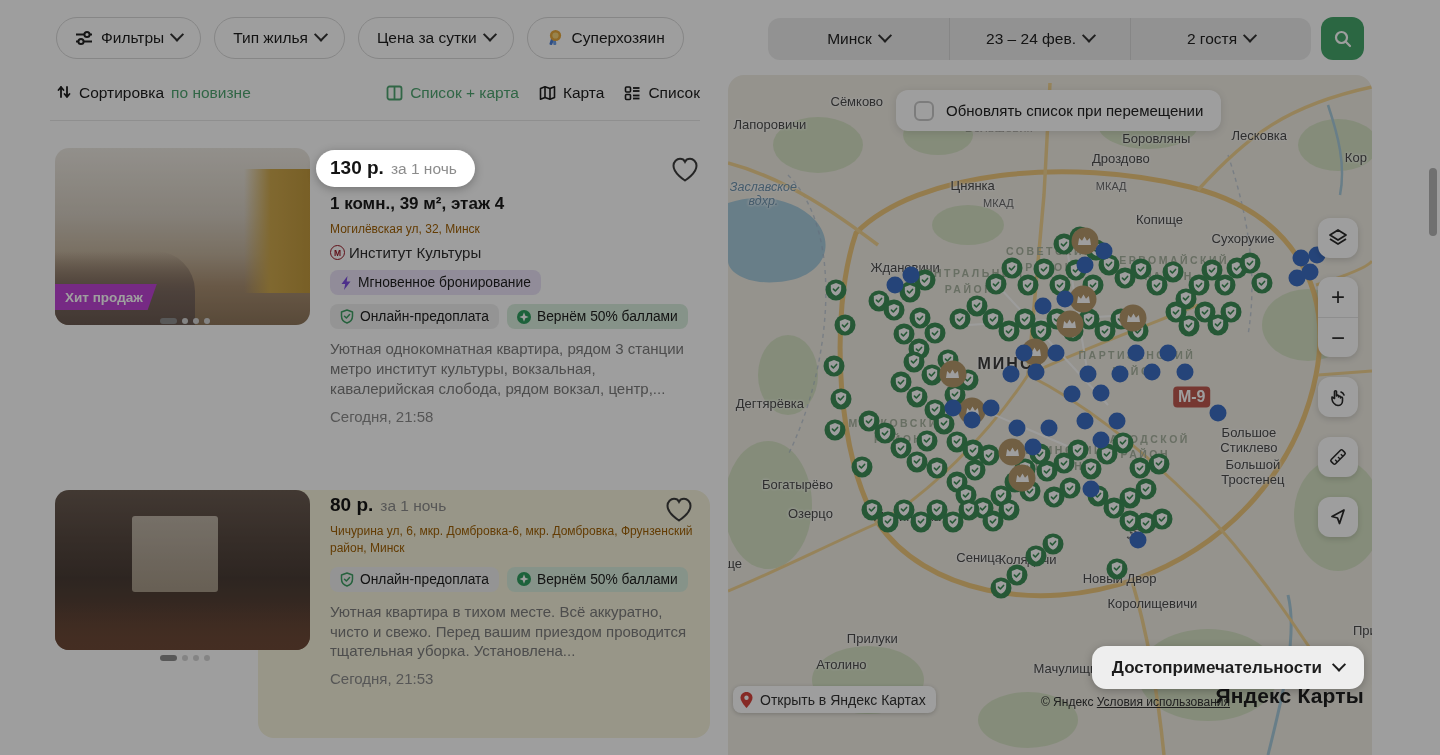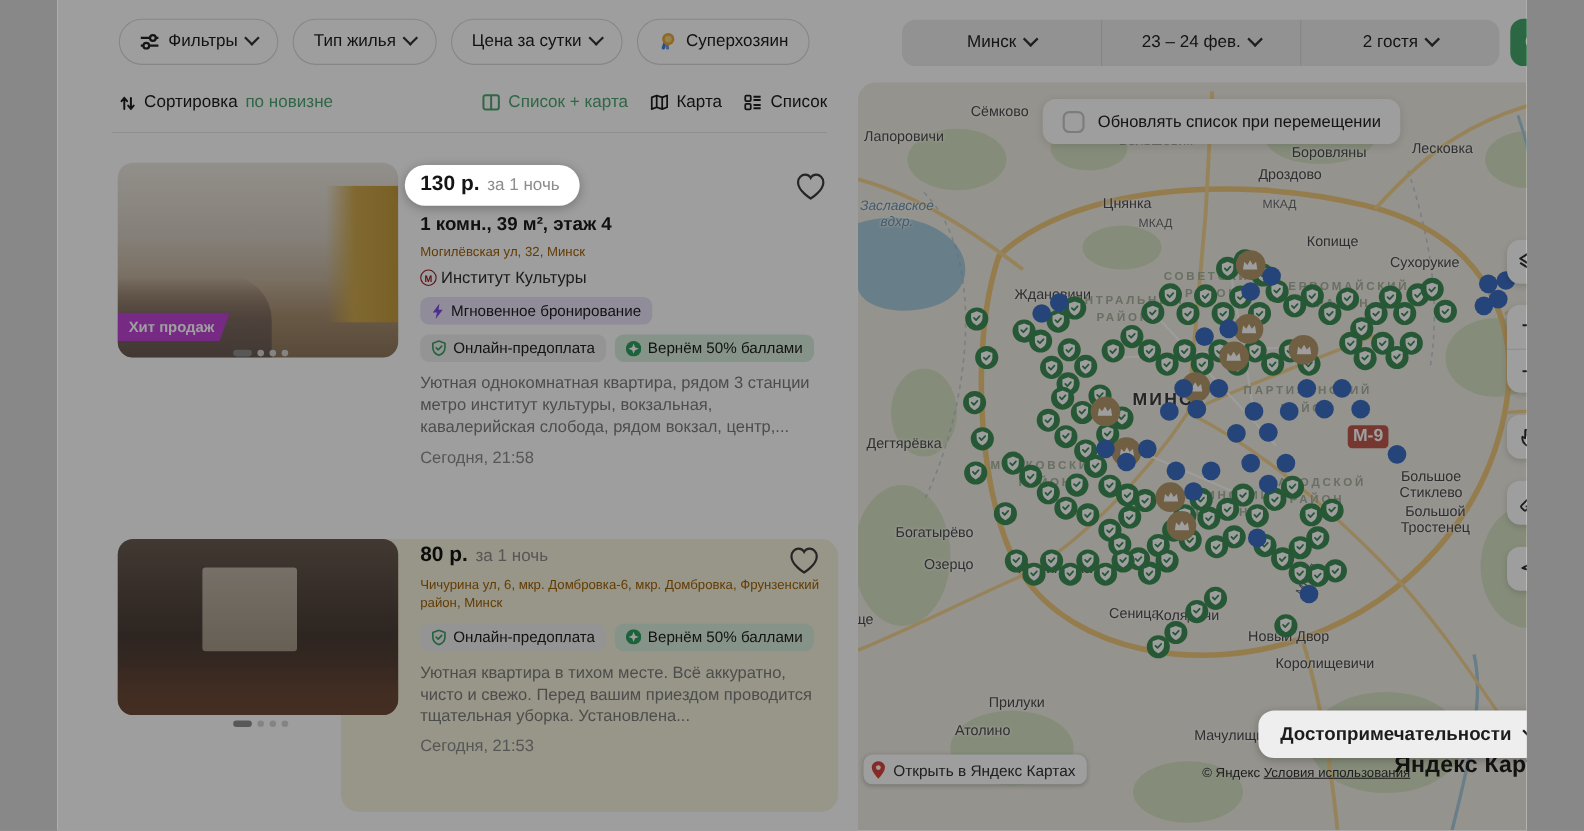--- a/index.html
+++ b/index.html
@@ -1,39 +1,39 @@
 <!DOCTYPE html>
 <html style="--accent: #46A76B; --accent-text: #4FA571; --hit-badge: #BE44D6; --badge-purple: #EAE3F7; --badge-green: #D9EEDD; --highlight: #F5F2DB; --pin-green: #3E8E57; --pin-crown: #B79A6C; --pin-blue: #3D6FC4; --map-land: #F0EDE4;"><head>
 <meta charset="utf-8">
 <style>
   * { margin:0; padding:0; box-sizing:border-box; }
   html,body { background:#888; }
   body { font-family:"Liberation Sans","DejaVu Sans",sans-serif; }
-  .stage { position:relative; width:1336px; height:755px; background:#fff; overflow:hidden; margin:0 auto;text-decoration:underline; }
+  .stage { position:relative; width:1440px; height:755px; background:#fff; overflow:hidden; margin:0 auto;text-decoration:underline; }
 
   
   .dim-overlay { position:absolute; inset:0; background:rgba(0,0,0,0.38); z-index:50; pointer-events:none; }
 
   
   .filter-bar { position:absolute; left:56px; top:17px; display:flex; gap:13px; }
   .pill-btn { display:inline-flex; align-items:center; gap:8px; height:42px; padding:0 18px;
     background:#fff; border:1px solid #d9d9d9; border-radius:22px; font-size:15.5px; color:#1d1d1d; cursor:pointer; white-space:nowrap; }
   .chev { width:10px; height:10px; border-right:2px solid #333; border-bottom:2px solid #333; transform:rotate(45deg) translate(-1px,-1px); margin-top:-4px; }
 
   
   .search-bar { position:absolute; left:768px; top:17px; display:flex; align-items:center; }
   .segmented { display:flex; height:42px; background:#ececec; border-radius:12px; overflow:hidden; }
   .segment { width:181px; display:flex; align-items:center; justify-content:center; gap:8px; font-size:15.5px; color:#222; cursor:pointer; position:relative; }
   .segment + .segment { border-left:1px solid #d8d8d8; }
   .search-btn { width:43px; height:43px; margin-left:10px; border:none; border-radius:12px; background:var(--accent,#46A76B);
     display:flex; align-items:center; justify-content:center; cursor:pointer; }
 
   
   .sort-row { position:absolute; left:56px; top:84px; width:644px; display:flex; align-items:center; font-size:15.5px; }
-  .sort-left { display:flex; align-items:flex-end; gap:7px; cursor:pointer; color:#1d1d1d; }
+  .sort-left { display:flex; align-items:flex-start; gap:7px; cursor:pointer; color:#1d1d1d; }
   .sort-value { color:var(--accent-text,#4FA571); }
   .view-group { margin-left:auto; display:flex; align-items:center; gap:20px; }
   .view-item { display:flex; align-items:center; gap:7px; cursor:pointer; color:#1d1d1d; }
   .view-item.active { color:var(--accent-text,#4FA571); }
   .divider { position:absolute; left:50px; top:120px; width:650px; height:1px; background:#e7e7e7; }
 
   
   .photo { position:absolute; border-radius:14px; overflow:hidden; }
   .photo-1 { left:55px; top:148px; width:255px; height:177px;
     background:linear-gradient(180deg,#ece8e1 0%,#e2dcd2 18%,#d6cec2 38%,#c4b49e 60%,#a98f72 78%,#8f775c 100%); }

